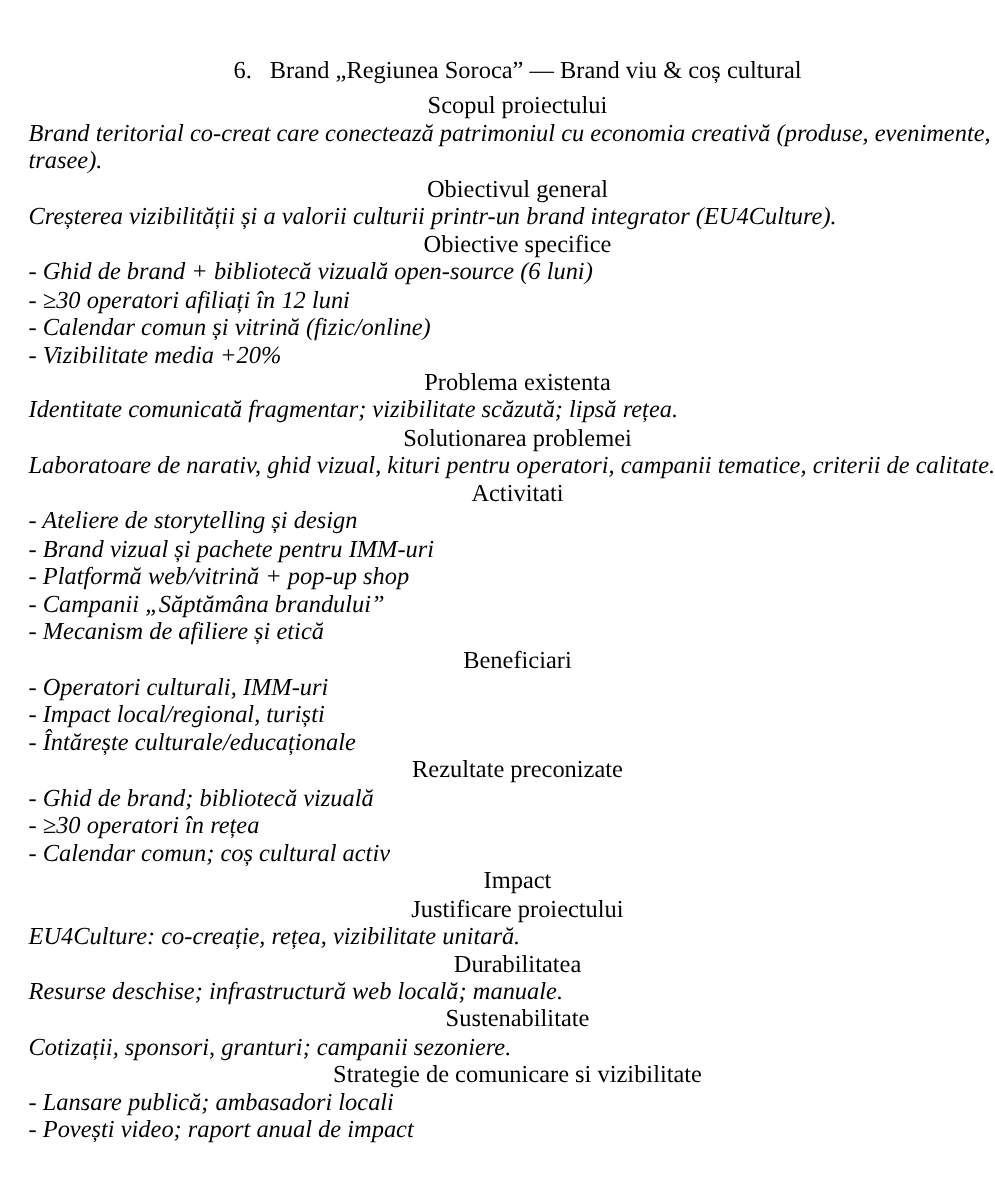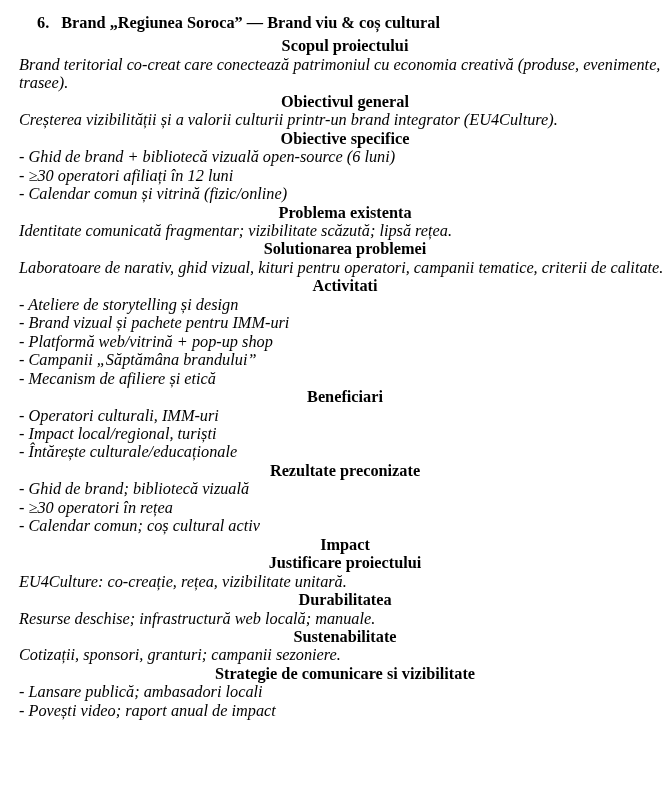--- a/index.html
+++ b/index.html
@@ -13,38 +13,39 @@
     height: 785px;
     box-sizing: border-box;
     padding: 14px 10px 0 19px;
     background: #ffffff;
     color: #000000;
     font-family: "Liberation Serif", "DejaVu Serif", serif;
     font-size: 16.3px;
     overflow: hidden;
   }
   .doc-title {
-    font-weight: bold;
+    font-weight: normal;
+    text-align: center;
     padding-left: 18px;
     line-height: 18.45px;
     margin-bottom: 5px;
     white-space: nowrap;
+    margin-top: 24px;
   }
   .title-gap {
     display: inline-block;
     width: 12px;
   }
   .line {
     line-height: 18.45px;
     white-space: nowrap;
   }
   .line.heading {
     text-align: center;
     padding-left: 18px;
-    font-weight: bold;
   }
   .line.text {
     text-align: left;
     font-style: italic;
   }
 </style>
 </head>
 <body>
 
 <div class="page" style="background: rgb(255, 255, 255); color: rgb(0, 0, 0);">
@@ -54,20 +55,21 @@
   <div id="doc-lines">
       <div class="line heading">Scopul proiectului</div>
       <div class="line text">Brand teritorial co-creat care conectează patrimoniul cu economia creativă (produse, evenimente,</div>
       <div class="line text">trasee).</div>
       <div class="line heading">Obiectivul general</div>
       <div class="line text">Creșterea vizibilității și a valorii culturii printr-un brand integrator (EU4Culture).</div>
       <div class="line heading">Obiective specifice</div>
       <div class="line text">- Ghid de brand + bibliotecă vizuală open-source (6 luni)</div>
       <div class="line text">- ≥30 operatori afiliați în 12 luni</div>
       <div class="line text">- Calendar comun și vitrină (fizic/online)</div>
+      <div class="line text">- Vizibilitate media +20%</div>
       <div class="line heading">Problema existenta</div>
       <div class="line text">Identitate comunicată fragmentar; vizibilitate scăzută; lipsă rețea.</div>
       <div class="line heading">Solutionarea problemei</div>
       <div class="line text">Laboratoare de narativ, ghid vizual, kituri pentru operatori, campanii tematice, criterii de calitate.</div>
       <div class="line heading">Activitati</div>
       <div class="line text">- Ateliere de storytelling și design</div>
       <div class="line text">- Brand vizual și pachete pentru IMM-uri</div>
       <div class="line text">- Platformă web/vitrină + pop-up shop</div>
       <div class="line text">- Campanii „Săptămâna brandului”</div>
       <div class="line text">- Mecanism de afiliere și etică</div>

